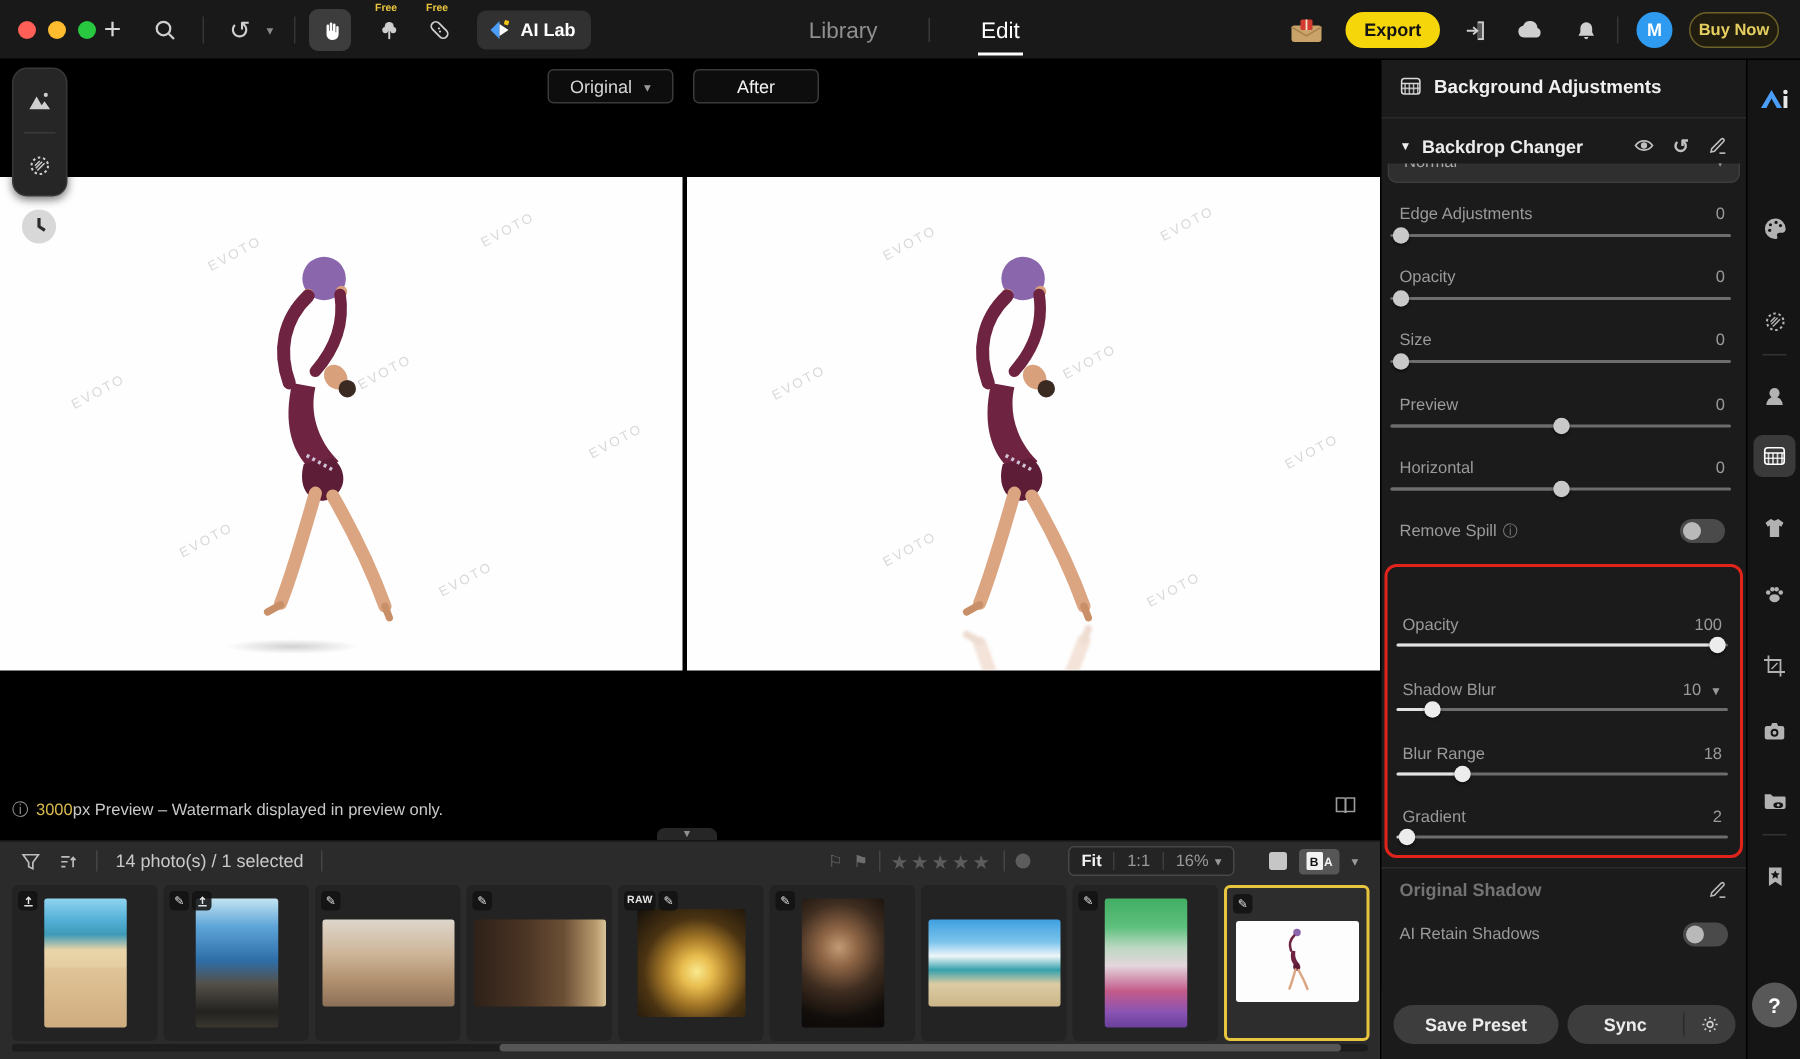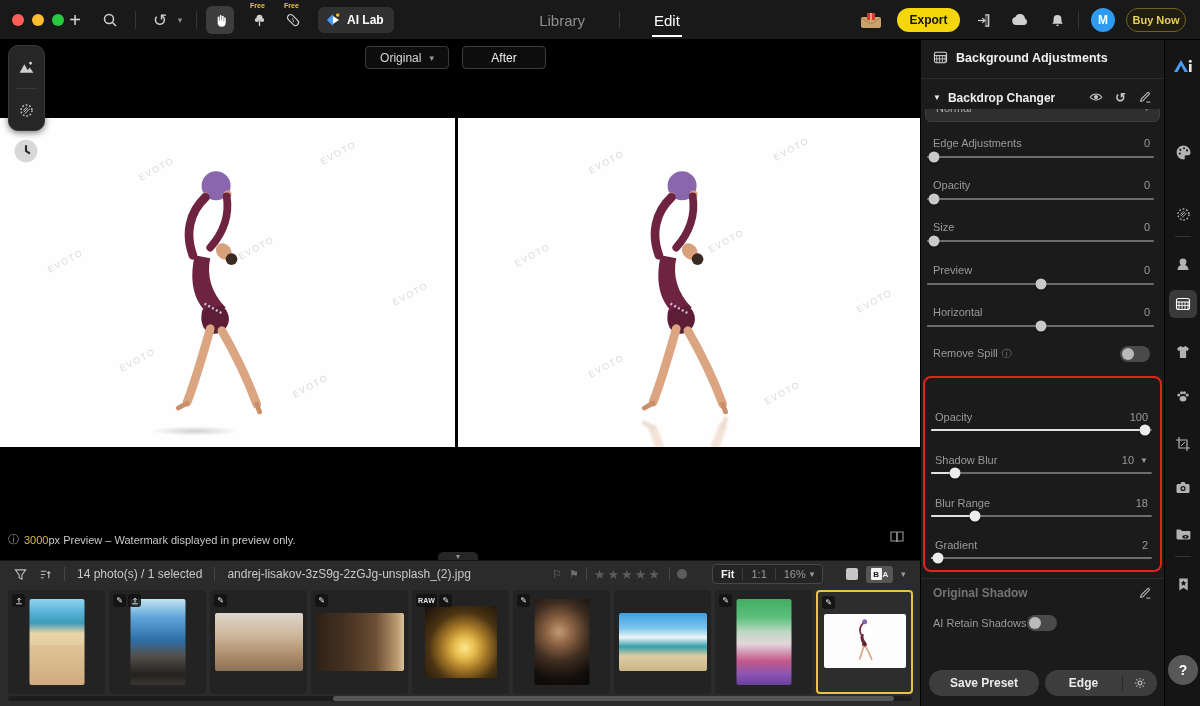--- a/index.html
+++ b/index.html
@@ -108,21 +108,21 @@
   .toggle.on { background:#2e7cf6; }
   .toggle.on .knob { left:auto; right:2px; background:#fff; }
   .toggle.big { width:34px; height:18px; border-radius:9px; }
   .toggle.big .knob { width:14px; height:14px; }
   .redbox { position:absolute; left:2px; right:2px; top:336px; height:196px; border:2px solid #e0241c; border-radius:8px; z-index:5; }
   .rb-row { position:absolute; left:10px; right:12px; display:flex; justify-content:space-between; align-items:center; color:#9a9a9a; font-size:11px; }
   .rb-trk { position:absolute; left:6px; right:8px; height:2px; background:#6d6d6d; border-radius:1px; }
   .rb-trk .slider-thumb { background:#ececec; }
   .sec-div { position:absolute; left:0; width:100%; height:1px; background:#2b2b2b; }
   .osh-row { position:absolute; left:12px; right:12px; top:546px; display:flex; justify-content:space-between; align-items:center; color:#737373; font-size:12px; font-weight:bold; }
-  .air-row { position:absolute; left:12px; right:12px; top:575px; display:flex; align-items:center; color:#9a9a9a; font-size:11px; }
+  .air-row { position:absolute; left:12px; right:12px; top:575px; display:flex; justify-content:space-between; align-items:center; color:#9a9a9a; font-size:11px; }
   .ash-row { position:absolute; left:12px; right:12px; top:606px; height:16px; display:flex; justify-content:space-between; color:#f0f0f0; font-size:12px; font-weight:bold; z-index:1; }
   .rp-foot { position:absolute; left:0; top:618px; width:100%; height:48px; background:#1b1b1b; z-index:6; }
   .savebtn { position:absolute; left:8px; top:12px; width:110px; height:26px; background:#3d3d3d; border-radius:14px; color:#ececec; font-size:12px; font-weight:bold; display:flex; align-items:center; justify-content:center; }
   .syncpill { position:absolute; left:124px; top:12px; width:112px; height:26px; background:#3d3d3d; border-radius:14px; display:flex; align-items:center; color:#ececec; }
   .sync-lbl { flex:1; text-align:center; font-size:12px; font-weight:bold; }
   .sync-div { width:1px; height:16px; background:#2a2a2a; }
   .sync-gear { width:34px; display:flex; align-items:center; justify-content:center; color:#cfcfcf; }
 
   
   .rstrip { position:absolute; left:1164px; top:40px; width:36px; height:666px; background:#151515; border-left:1px solid #000; }
@@ -348,21 +348,20 @@
         </span>
         <span class="fs-ico">
           <svg width="13" height="13" viewBox="0 0 14 14" stroke="currentColor" stroke-width="1.2" fill="none">
               <path d="M2 3.5h6M2 7h4.5M2 10.5h3"></path>
               <path d="M10.5 11V4M8.8 5.8 10.5 4l1.7 1.8"></path>
             </svg>
         </span>
         <span class="fs-sep"></span>
         <span>14 photo(s) / 1 selected</span>
         <span class="fs-sep"></span>
-        <span>andrej-lisakov-3zS9g-2zGJg-unsplash_(2).jpg</span>
       </div>
       <div class="fs-mid">
         <span class="flagg">⚐</span>
         <span class="flagg">⚑</span>
         <span class="fs-sep"></span>
         <span class="starr">★★★★★</span>
         <span class="fs-sep"></span>
         <span class="labeldot"></span>
       </div>
       <div class="zoomctl">
@@ -615,21 +614,21 @@
       <span class="toggle">
           <span class="knob"></span>
         </span>
     </div>
 
     <div class="rp-foot">
       <div class="savebtn">
           <span>Save Preset</span>
         </div>
       <div class="syncpill">
-        <span class="sync-lbl">Edge</span>
+        <span class="sync-lbl">Sync</span>
         <span class="sync-div"></span>
         <span class="sync-gear">
           <svg width="14" height="14" viewBox="0 0 16 16" fill="none" stroke="currentColor" stroke-width="1.2">
               <circle cx="8" cy="8" r="2.2"></circle>
               <path d="M8 2.2v1.6M8 12.2v1.6M2.2 8h1.6M12.2 8h1.6M3.9 3.9 5 5M11 11l1.1 1.1M12.1 3.9 11 5M5 11l-1.1 1.1"></path>
             </svg>
         </span>
       </div>
     </div>
   </aside>

